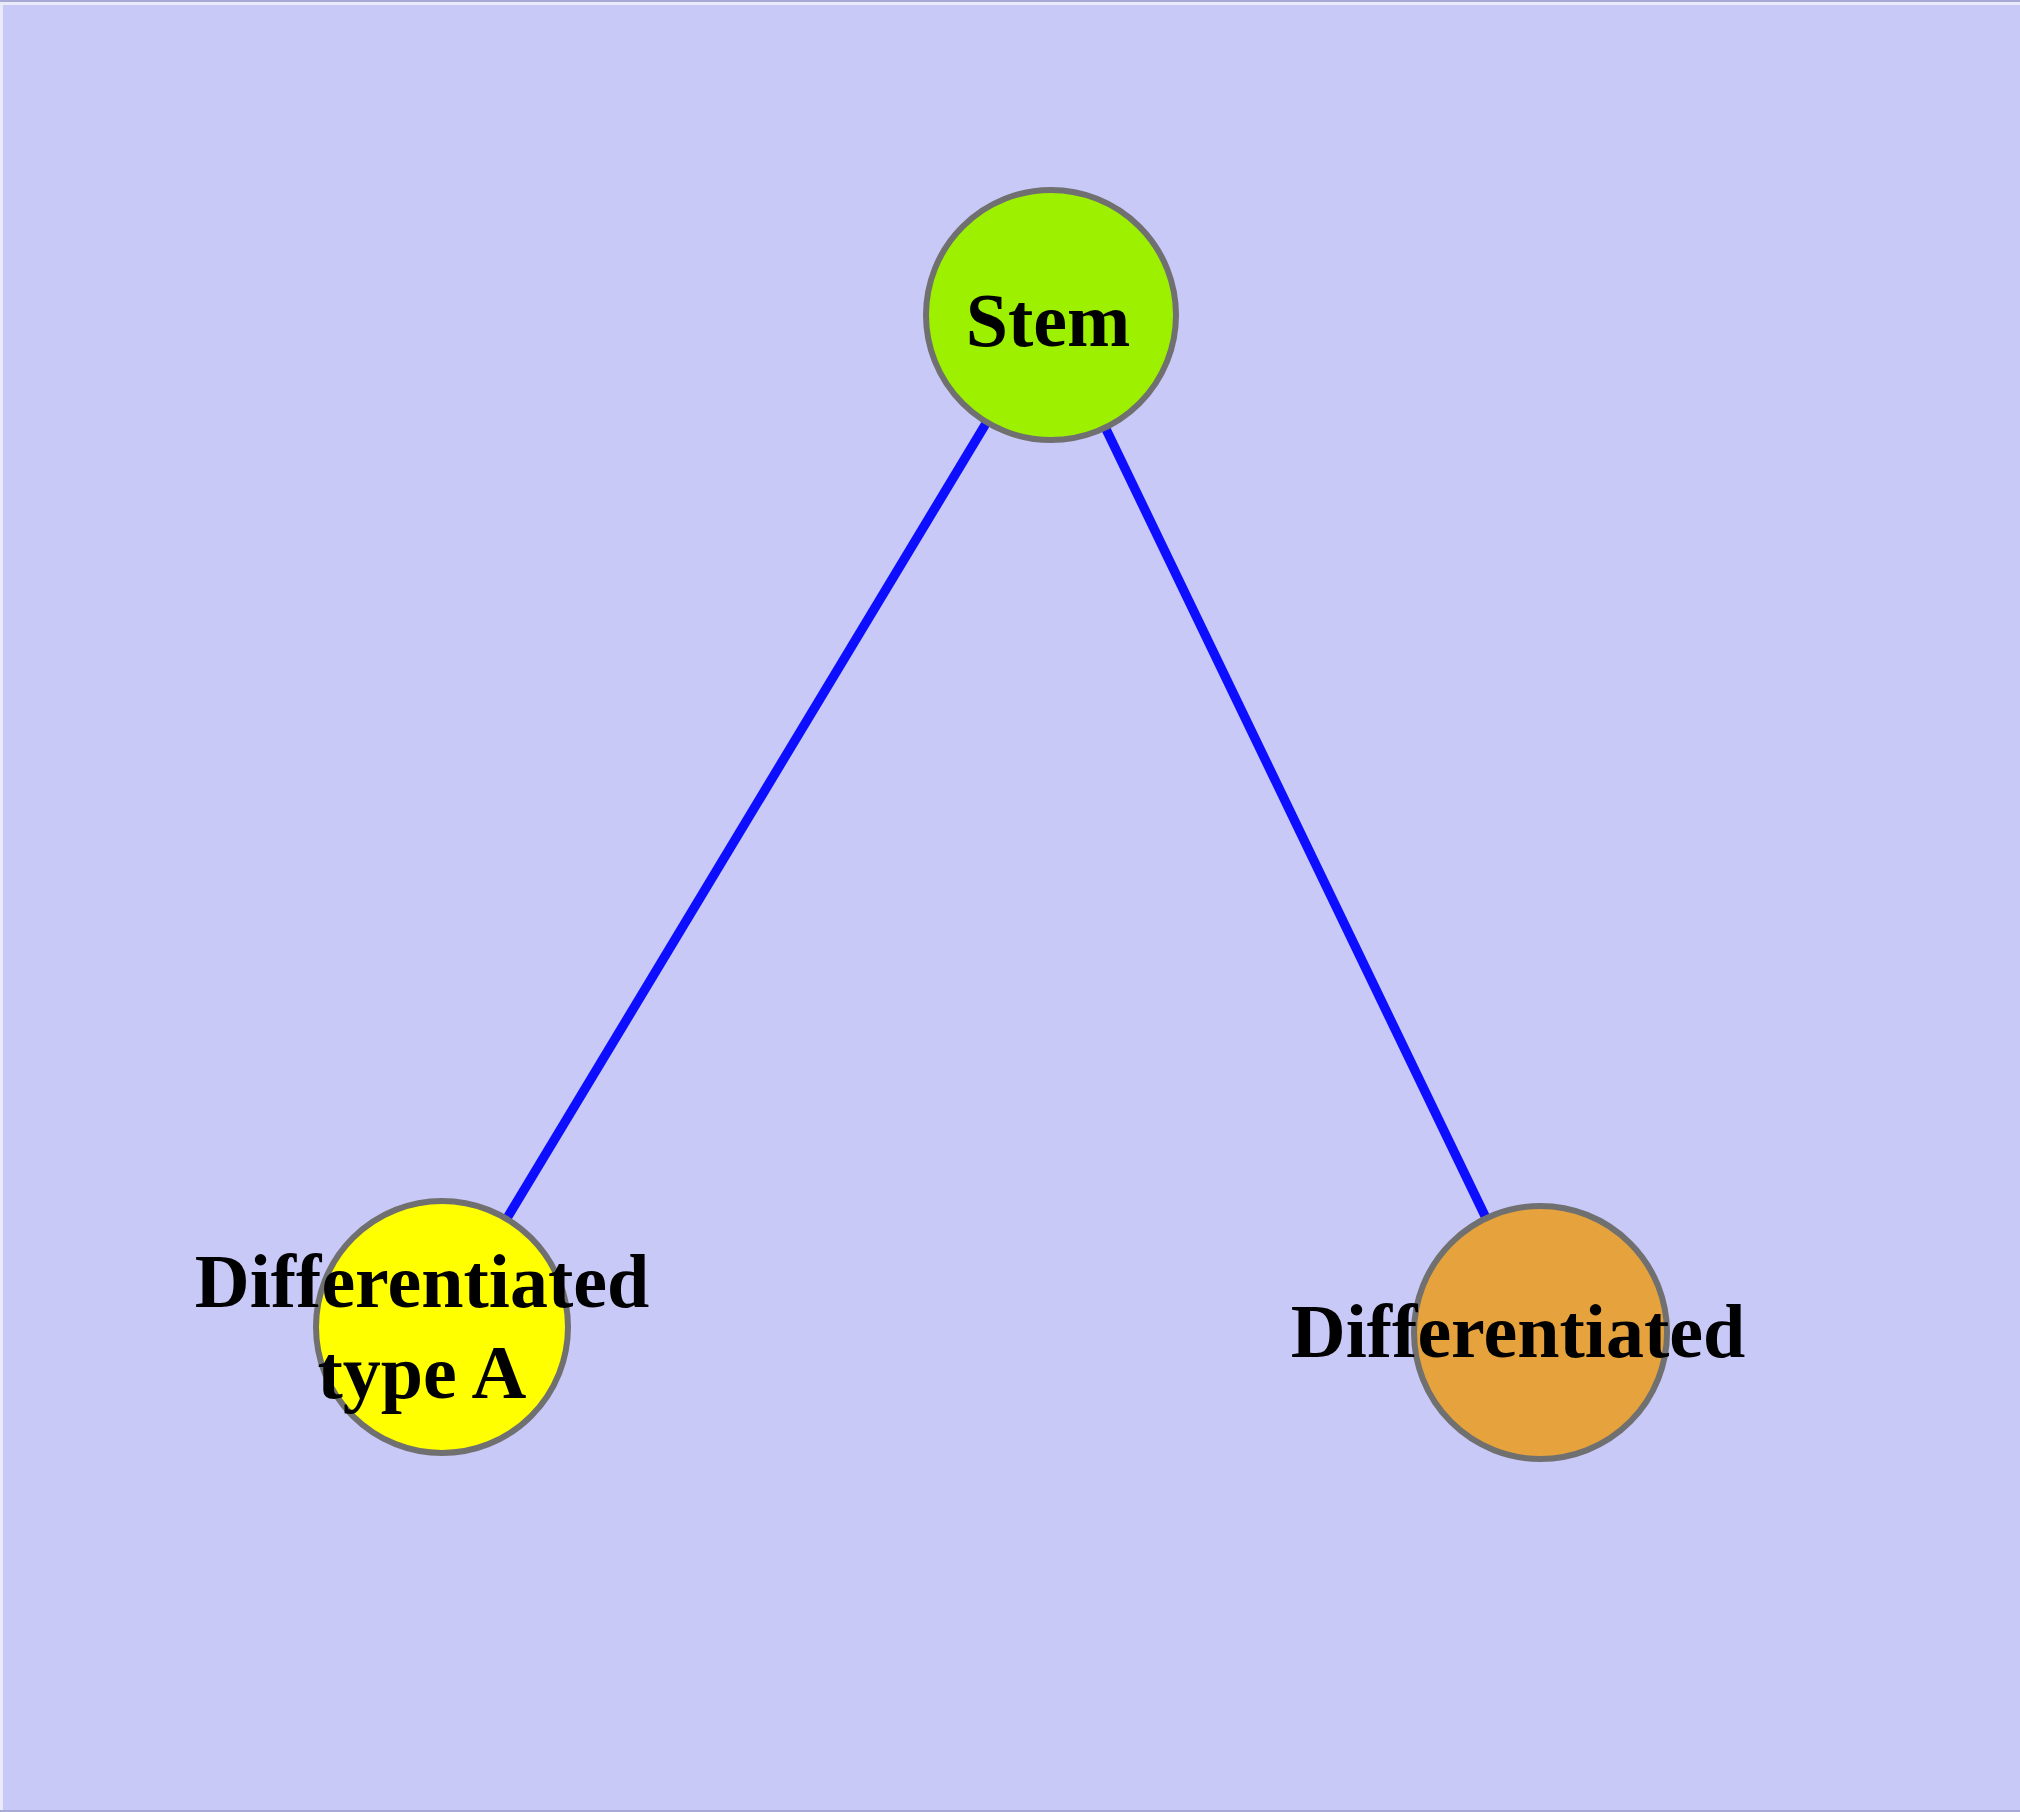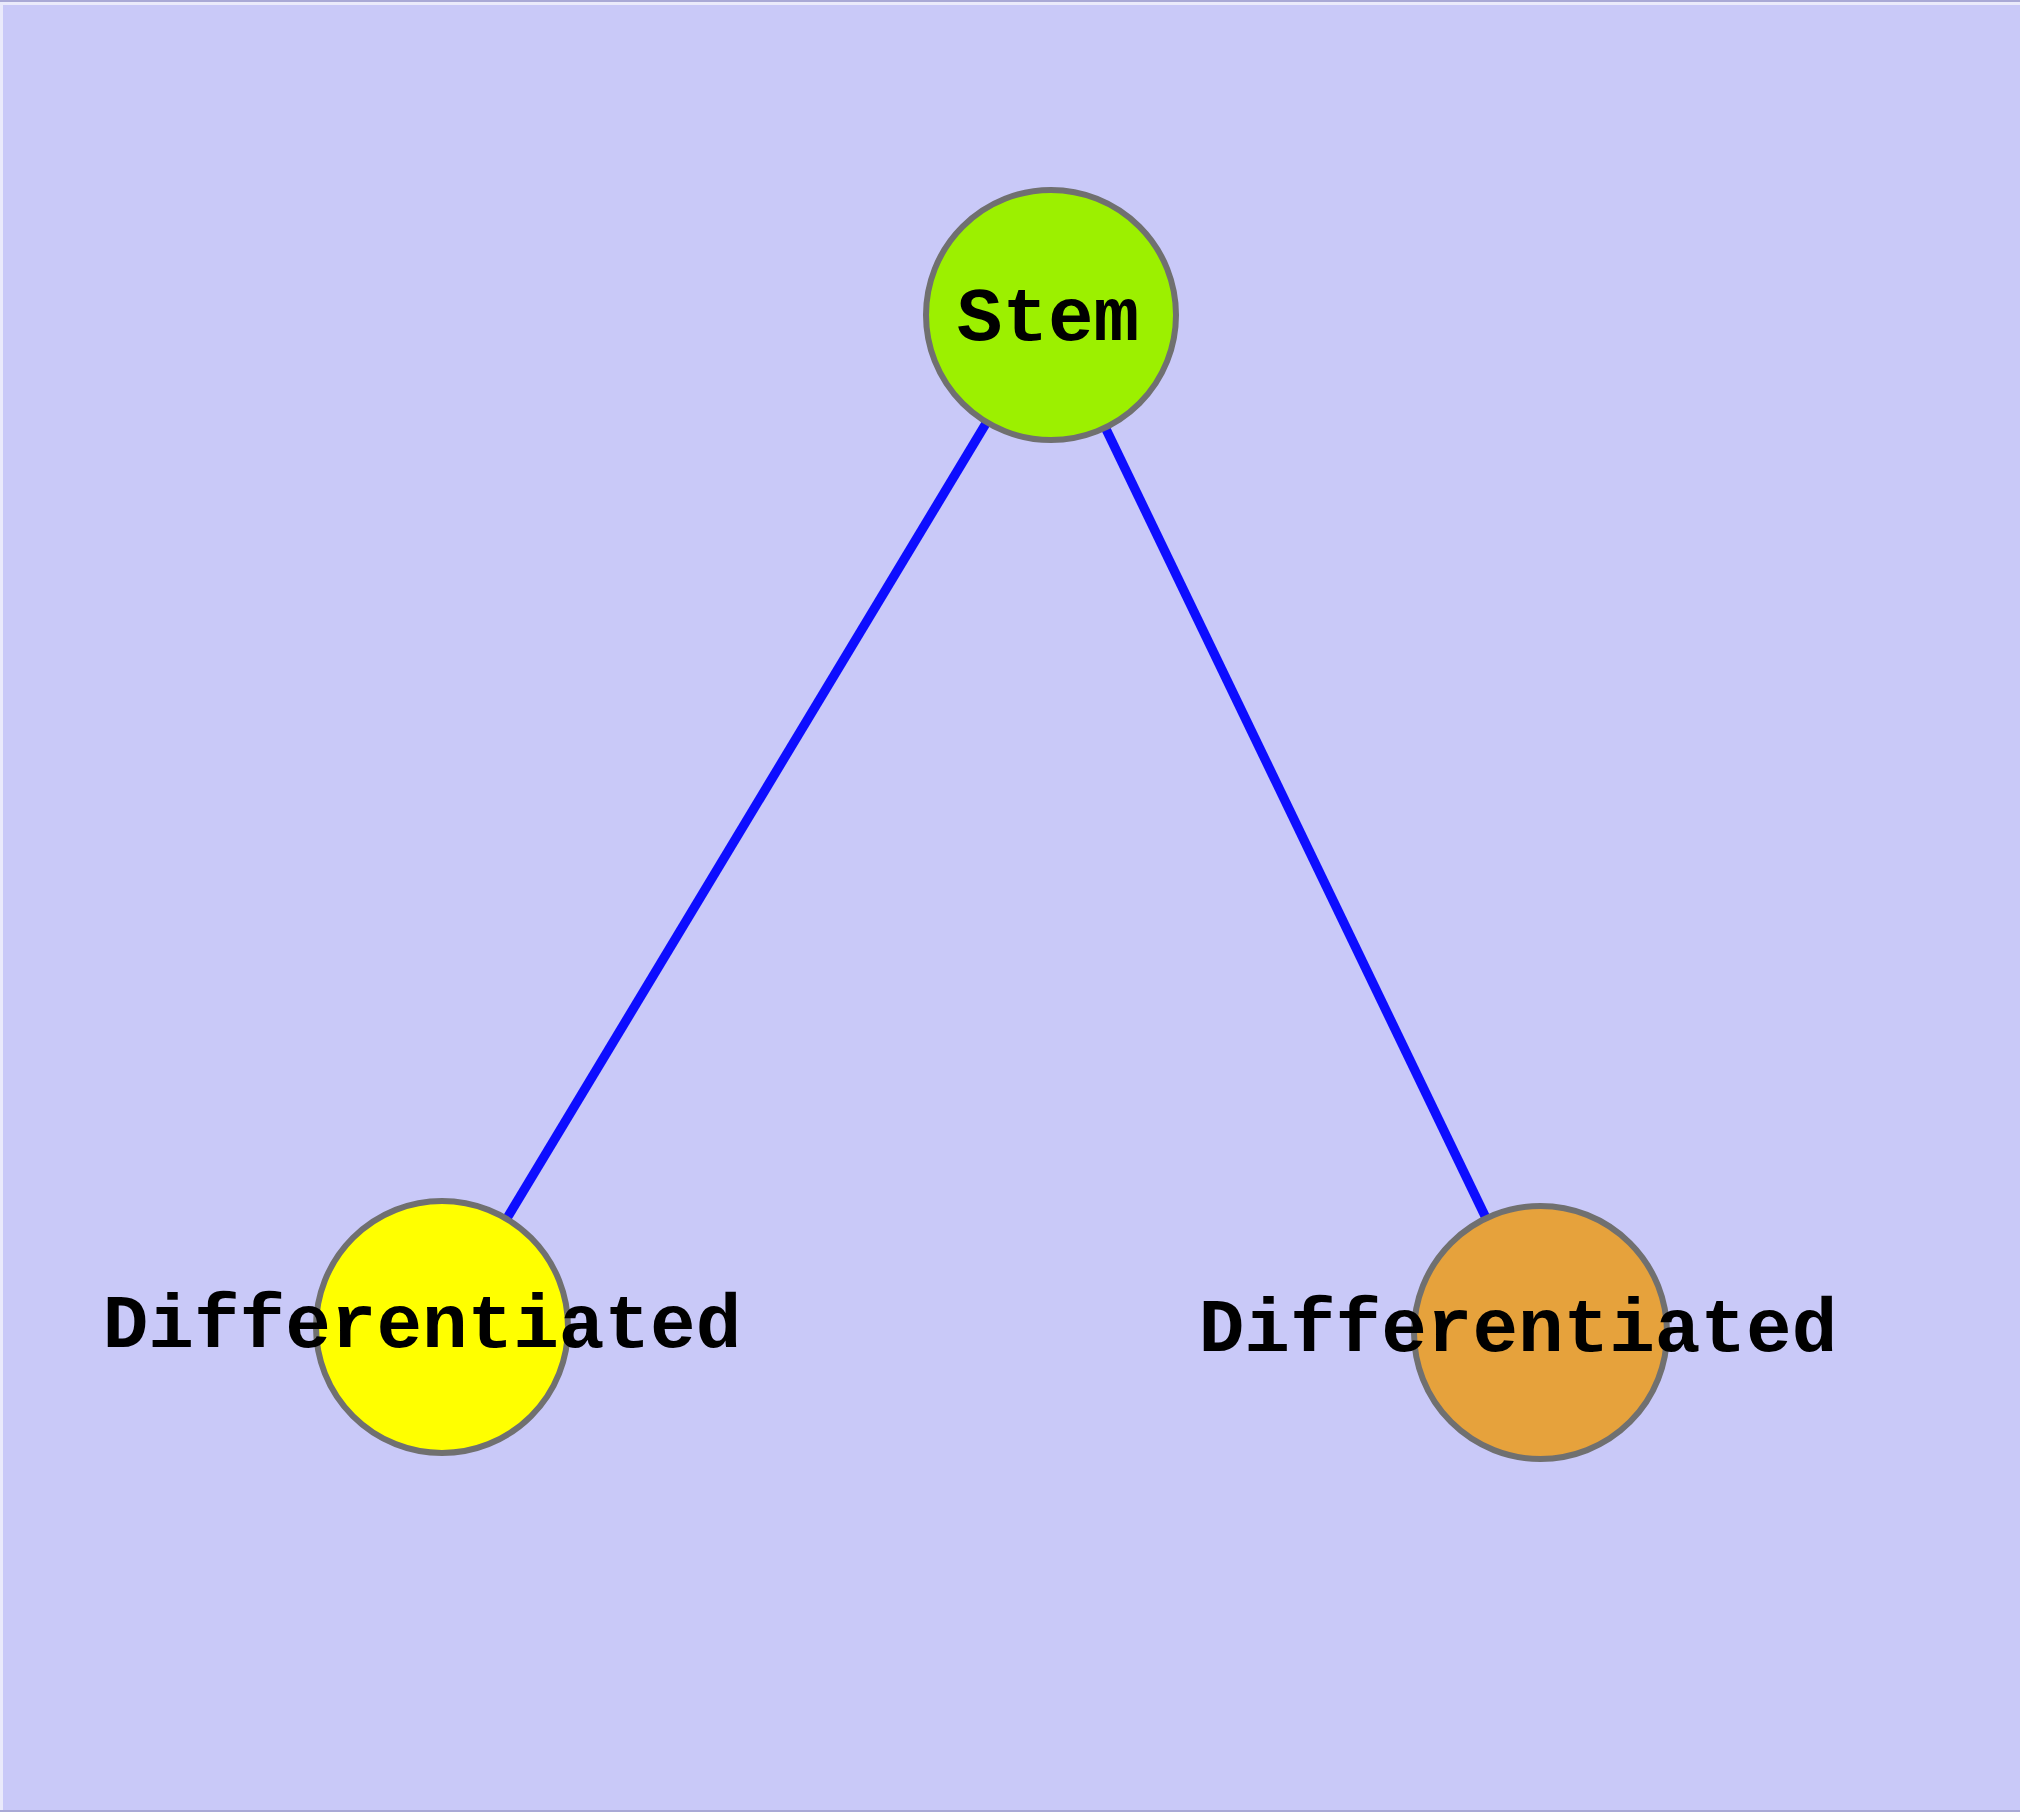--- a/index.html
+++ b/index.html
@@ -5,21 +5,21 @@
   html, body {
     margin: 0;
     padding: 0;
     background: #ffffff;
   }
   #canvas {
     position: relative;
     width: 2021px;
     height: 1812px;
     overflow: hidden;
-    font-family: Liberation Mono, monospace;
+    font-family: Liberation Serif, serif;
   }
   
   .bevel-top-line {
     position: absolute; left: 0; top: 0;
     width: 100%; height: 1.7px;
     background: #a9a9d6;
     z-index: 5;
   }
   .bevel-top-strip {
     position: absolute; left: 0; top: 1.7px;
@@ -104,20 +104,21 @@
   <div class="node node-a" style="background-color: rgb(255, 255, 0); border-color: rgb(112, 112, 112);"></div>
 
   <div class="node node-b" style="background-color: rgb(230, 162, 60); border-color: rgb(112, 112, 112);"></div>
 
   <div class="node-label label-stem" style="color: rgb(0, 0, 0);">
     <div>Stem</div>
   </div>
 
   <div class="node-label label-a" style="color: rgb(0, 0, 0);">
     <div>Differentiated</div>
+    <div>type A</div>
   </div>
 
   <div class="node-label label-b" style="color: rgb(0, 0, 0);">
     <div>Differentiated</div>
   </div>
 
 </div>
 
 
 </body></html>

